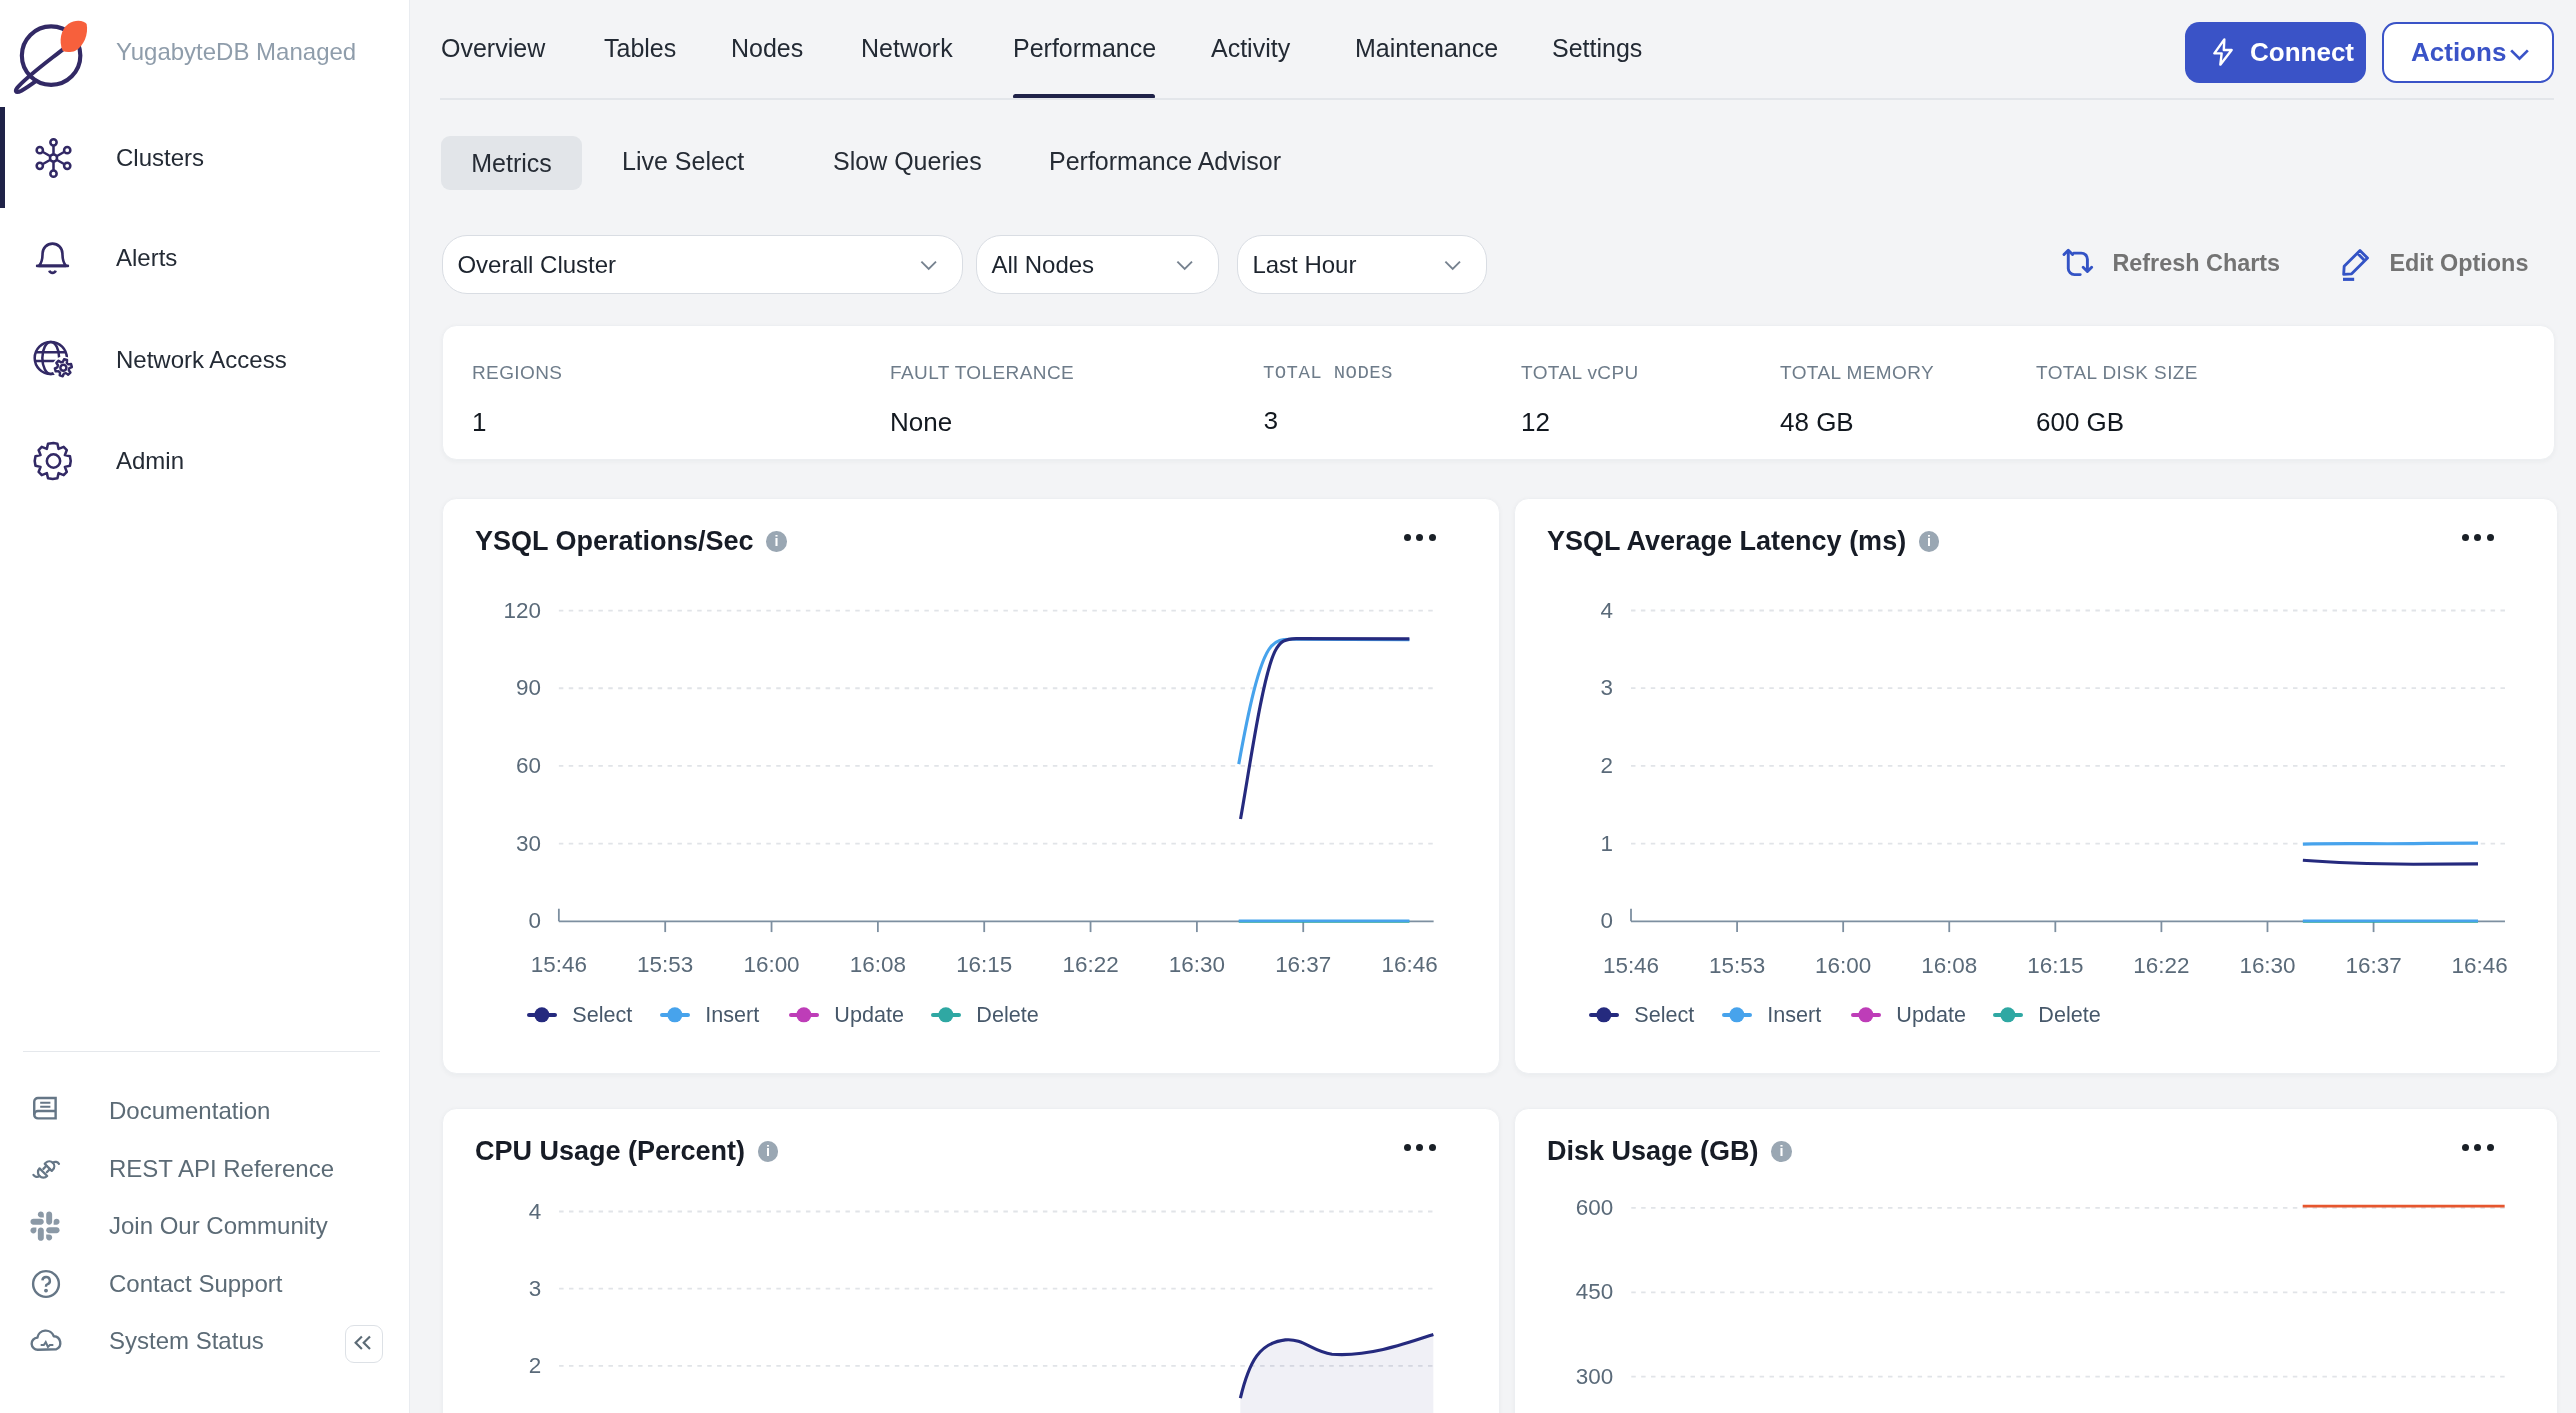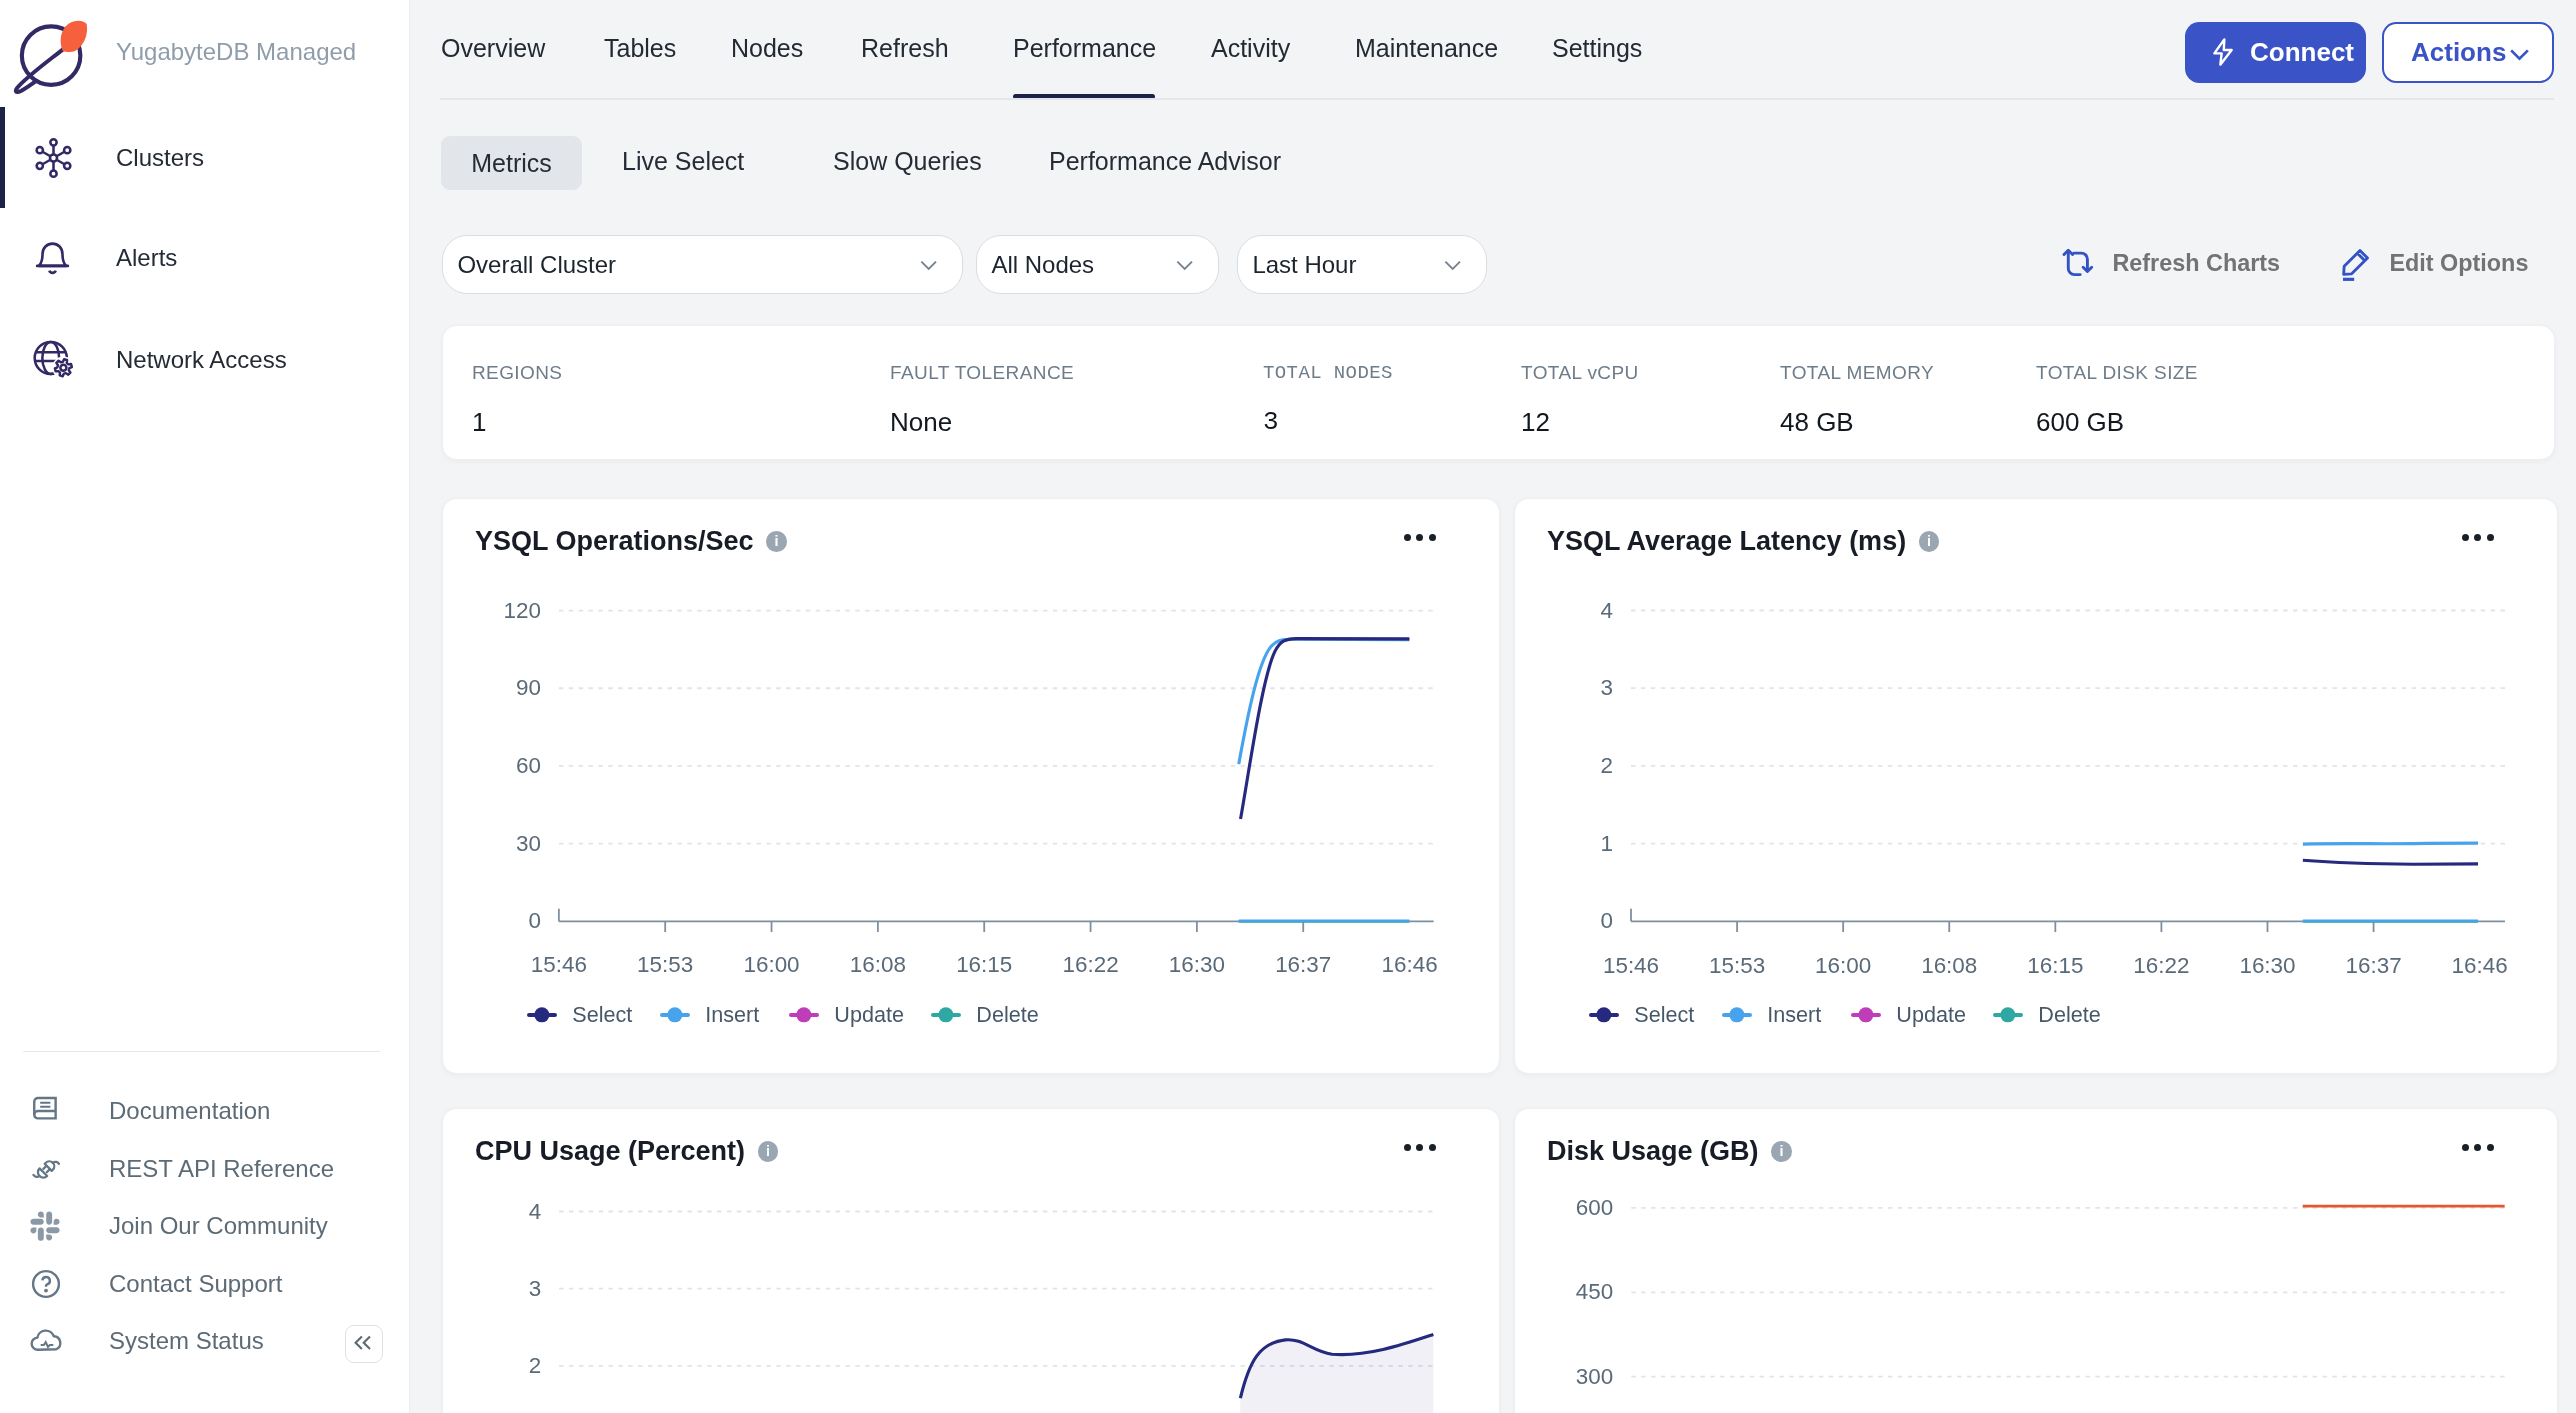--- a/index.html
+++ b/index.html
@@ -87,20 +87,27 @@
     <svg width="47" height="47" viewBox="0 0 24 24" fill="none" stroke="#322965" stroke-width="1.3">
       <circle cx="10.6" cy="11" r="8.2"></circle>
       <path d="M3.2 8 H18 M2.4 12.5 H14.2"></path>
       <ellipse cx="10.6" cy="11" rx="4.3" ry="8.2"></ellipse>
       <circle cx="17.05" cy="15.95" r="5.7" fill="#fff" stroke="none"></circle>
       <path d="M17.39 11.61 L18.92 12.02 L18.78 13.44 L19.56 14.22 L20.98 14.08 L21.39 15.61 L20.09 16.19 L19.80 17.26 L20.63 18.41 L19.51 19.53 L18.36 18.70 L17.29 18.99 L16.71 20.29 L15.18 19.88 L15.32 18.46 L14.54 17.68 L13.12 17.82 L12.71 16.29 L14.01 15.71 L14.30 14.64 L13.47 13.49 L14.59 12.37 L15.74 13.20 L16.81 12.91 Z" fill="#fff" stroke-width="1.25" stroke-linejoin="round"></path>
       <circle cx="17.05" cy="15.95" r="1.55" stroke-width="1.25"></circle>
     </svg>
     <span class="txt">Network Access</span>
   </div>
+  <div class="side-item" style="top:410px;">
+    <svg width="47" height="47" viewBox="0 0 24 24" fill="none" stroke="#322965" stroke-width="1.3">
+      <circle cx="12" cy="12" r="3.4"></circle>
+      <path d="M12 2.8 l2 0.4 0.6 2.6 2.6 -1 1.6 1.6 -1 2.6 2.6 0.6 0.4 2.4 -0.4 2.4 -2.6 0.6 1 2.6 -1.6 1.6 -2.6 -1 -0.6 2.6 -2.4 0.4 -2.4 -0.4 -0.6 -2.6 -2.6 1 -1.6 -1.6 1 -2.6 -2.6 -0.6 -0.4 -2.4 0.4 -2.4 2.6 -0.6 -1 -2.6 1.6 -1.6 2.6 1 0.6 -2.6 Z" stroke-linejoin="round"></path>
+    </svg>
+    <span class="txt">Admin</span>
+  </div>
 
   <div class="abs" style="left:23.4px;top:1051px;width:357px;height:0.9px;background:#e5e8ec;"></div>
 
   <div class="bot-item" style="top:1082px;">
     <svg width="34" height="34" viewBox="0 0 24 24" fill="none" stroke="#657686" stroke-width="1.7">
       <path d="M7 2.8 H19.5 V17.2 H7 a2.6 2.6 0 0 1 -2.6 -2.6 V5.4 A2.6 2.6 0 0 1 7 2.8 Z"></path>
       <path d="M4.4 14.6 a2.6 2.6 0 0 1 2.6 -2.6 H19.5"></path>
       <path d="M8.6 6.2 h7.2 M8.6 9 h7.2" stroke-width="1.5"></path>
     </svg>
     <span class="txt">Documentation</span>
@@ -148,21 +155,21 @@
   <div class="abs" style="left:345px;top:1325px;width:38px;height:38px;border:1.8px solid #dde1e6;border-radius:9px;background:#fff;">
     <svg width="21.6" height="21.6" viewBox="0 0 24 24" fill="none" stroke="#5c6b76" stroke-width="2.4" style="position:absolute;left:6.3px;top:6.3px;">
       <path d="M11 5 L4 12 L11 19 M20 5 L13 12 L20 19"></path>
     </svg>
   </div>
 </div>
 
 <span class="nav-tab" style="left:441px;">Overview</span>
 <span class="nav-tab" style="left:604px;">Tables</span>
 <span class="nav-tab" style="left:731px;">Nodes</span>
-<span class="nav-tab" style="left:861px;">Refresh</span>
+<span class="nav-tab" style="left:861px;">Network</span>
 <span class="nav-tab" style="left:1013px;">Performance</span>
 <span class="nav-tab" style="left:1211px;">Activity</span>
 <span class="nav-tab" style="left:1355px;">Maintenance</span>
 <span class="nav-tab" style="left:1552px;">Settings</span>
 <div id="nav-underline"></div>
 <div id="nav-divider"></div>
 
 <div class="abs" style="left:2185px;top:21.6px;width:181px;height:61px;background:#3a53c7;border-radius:14.4px;">
   <svg width="32" height="32" viewBox="0 0 24 24" fill="none" stroke="#fff" stroke-width="1.8" style="position:absolute;left:21.6px;top:14.4px;">
     <path d="M13 2.5 L5.5 13 H11 L10 21.5 L18.5 10.5 H12.6 Z" stroke-linejoin="round"></path>

